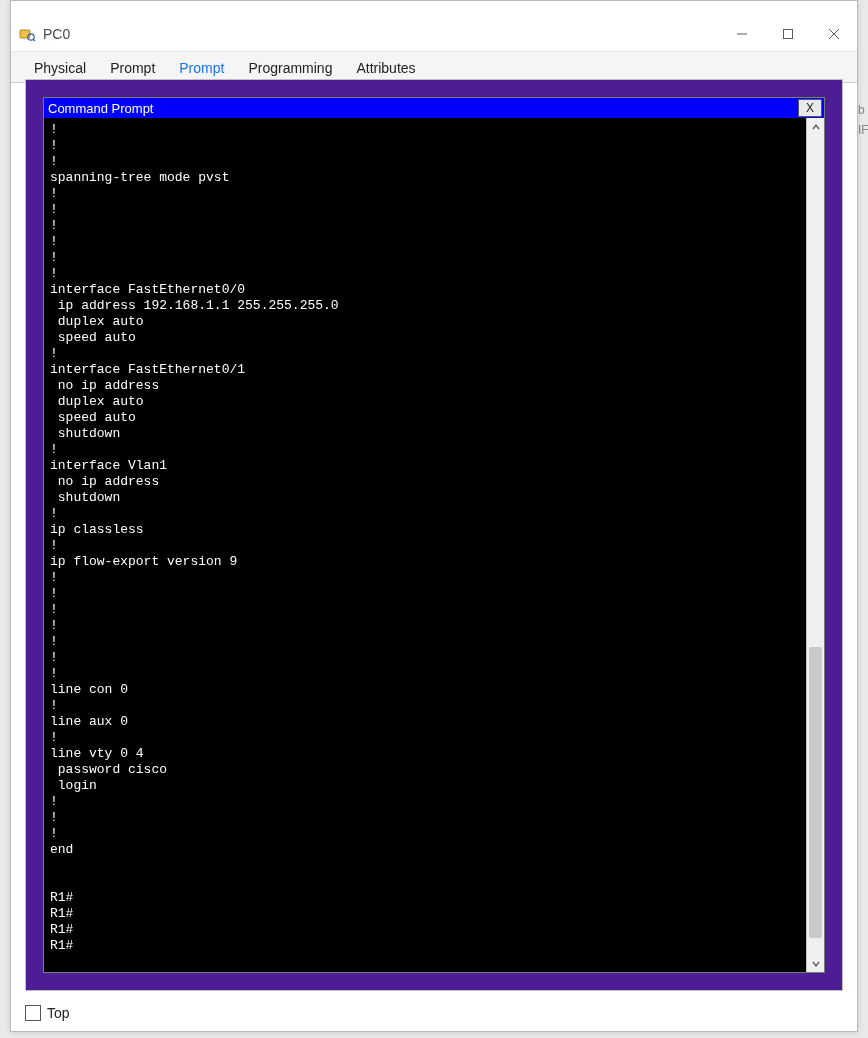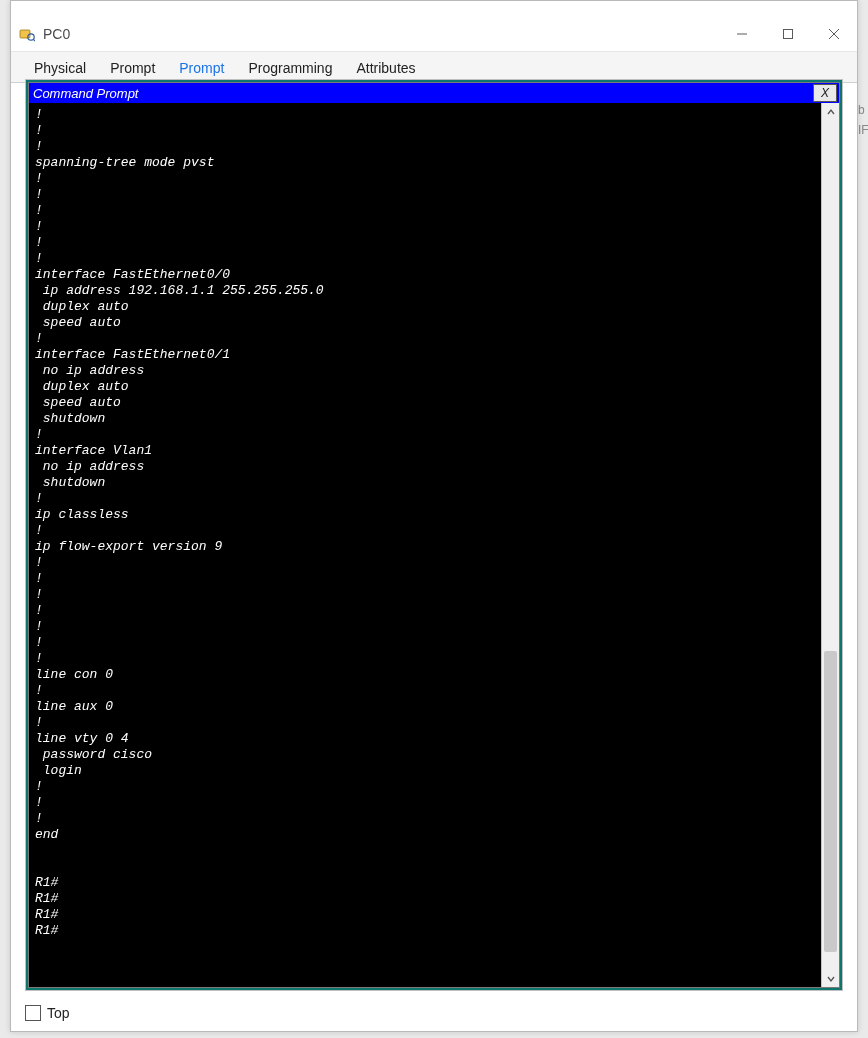--- a/index.html
+++ b/index.html
@@ -78,24 +78,23 @@
     padding-bottom: 3px;
   }
   
   .content {
     position: absolute;
     left: 14px;
     right: 14px;
     top: 78px;
     bottom: 40px;
     border: 1px solid #bfbfbf;
-    background: #0f766e;
-    padding: 2px;
+    background: #4c1d95;
+    padding: 17px;
     box-sizing: border-box;
-    font-style: italic;
   }
   .cp-window {
     width: 100%;
     height: 100%;
     display: flex;
     flex-direction: column;
     border: 1px solid #7a7a7a;
     box-sizing: border-box;
   }
   .cp-titlebar {

